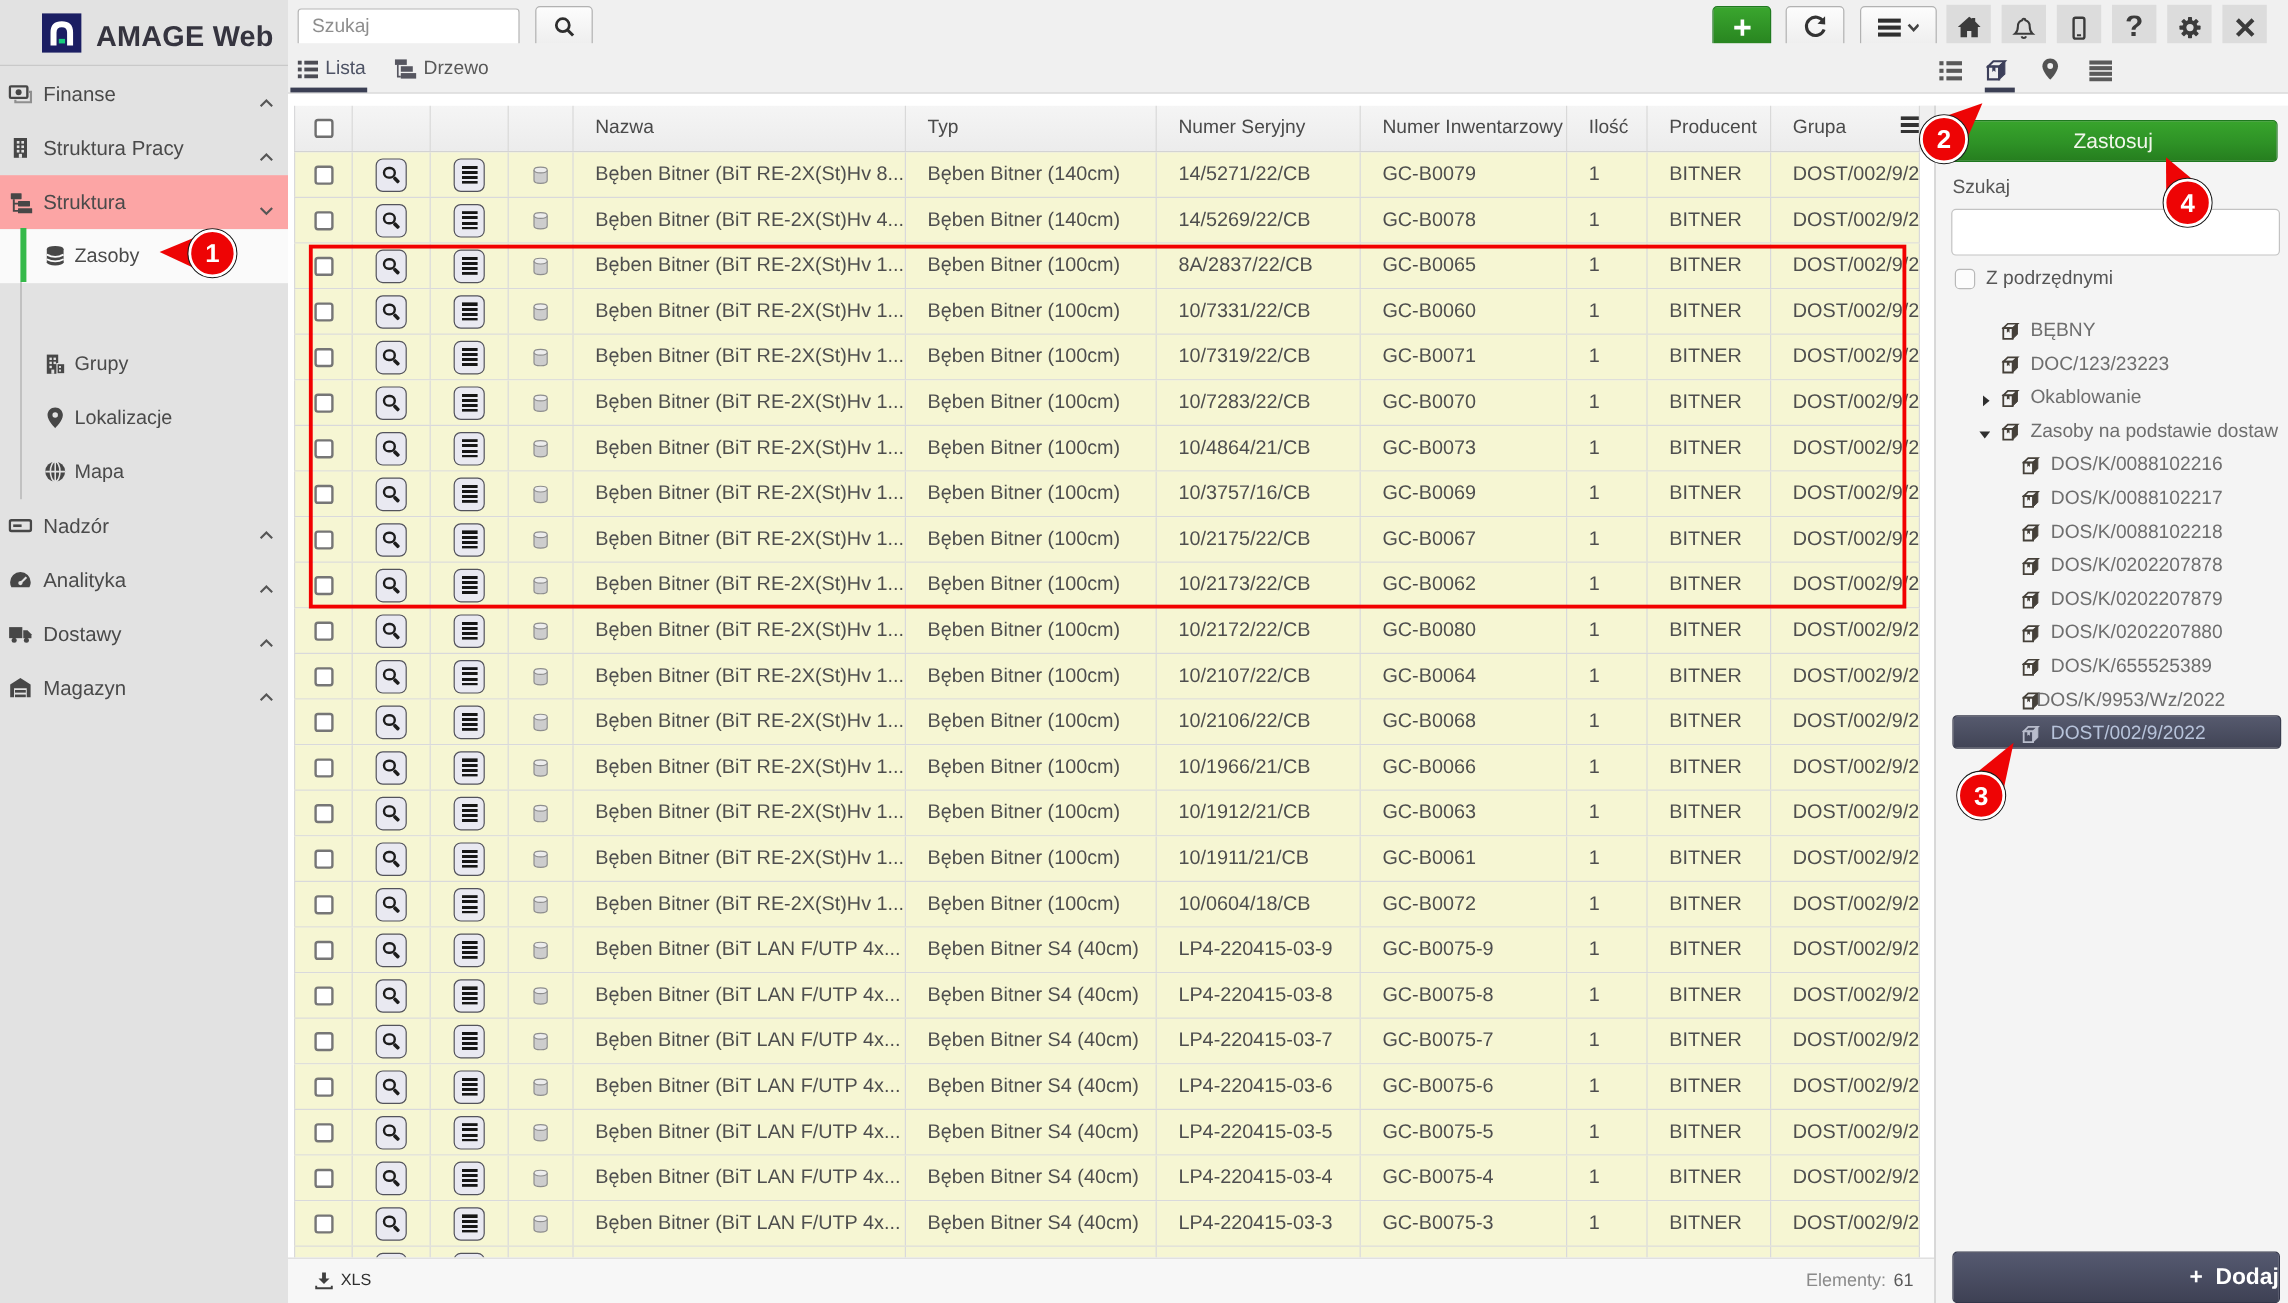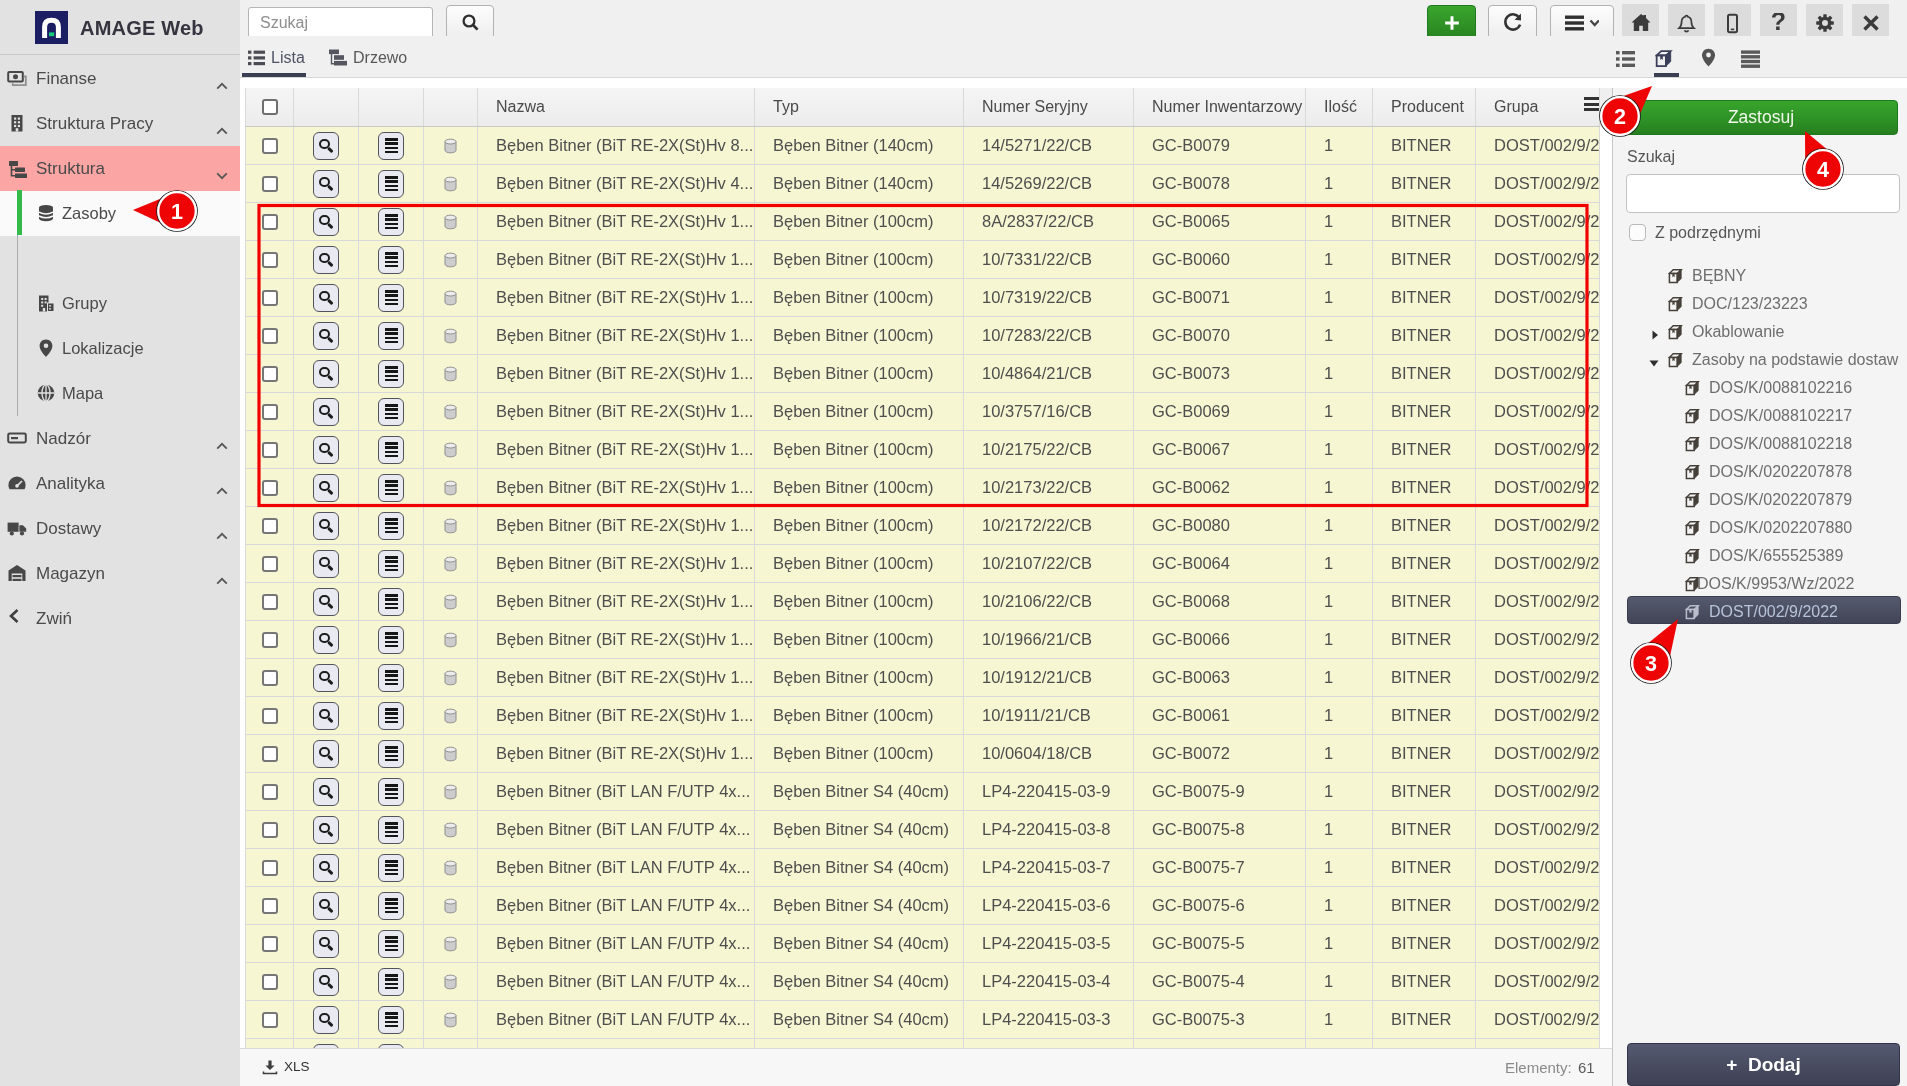--- a/index.html
+++ b/index.html
@@ -1,20 +1,20 @@
 <!DOCTYPE html>
 <html><head><meta charset="utf-8"><style>
 *{margin:0;padding:0;box-sizing:border-box}
 html,body{width:1907px;height:1086px;overflow:hidden}
 #app{position:relative;width:1907px;height:1086px;background:#fff;font-family:"Liberation Sans",sans-serif;overflow:hidden}
 .abs{position:absolute}
 
 #side{position:absolute;left:0;top:0;width:240px;height:1086px;background:#e2e2e2}
 #logo{position:absolute;left:0;top:0;width:240px;height:55px;border-bottom:1px solid #c9c9c9}
-#logo b{position:absolute;left:80px;top:17px;font-size:20px;color:#35343f;letter-spacing:.2px}
+#logo b{position:absolute;left:80px;top:17px;font-size:24px;color:#35343f;letter-spacing:.2px}
 .mi{position:absolute;left:0;width:240px;height:45px;color:#4a4a4a;font-size:17px}
 .mi .lb{position:absolute;left:36px;top:12px;line-height:21px}
 .mi .ic{position:absolute;left:7px;top:12px;width:20px;height:20px}
 .mi .ch{position:absolute;right:12px;top:19px}
 .sub .lb{left:62px;font-size:16.5px}
 .sub .ic{left:36px}
 .guide{position:absolute;left:17px;width:1px;background:#ababab}
 
 #topbar{position:absolute;left:240px;top:0;width:1667px;height:46px;background:#f0f0f0}
 #tabstrip{position:absolute;left:240px;top:36px;width:1667px;height:42px;background:#f0f0f0;border-bottom:1px solid #d6d6d6}
@@ -48,21 +48,21 @@
 #rp{position:absolute;left:1612px;top:88px;width:295px;height:998px;background:#f4f4f4;border-left:1px solid #c6c6c6}
 #zast{position:absolute;left:11px;top:12px;width:274px;height:35px;border:1px solid #1e781e;border-radius:4px;background:linear-gradient(#38a42c 0%,#2e9226 55%,#267e1f 100%);color:#f2f7ec;font-size:17.5px;text-align:center;line-height:33px}
 #rsz{position:absolute;left:14px;top:60px;font-size:16px;color:#565656}
 #rin{position:absolute;left:13px;top:86px;width:274px;height:39px;background:#fff;border:1px solid #c3c3c3;border-radius:4px}
 #rck{position:absolute;left:16px;top:136px;width:17px;height:17px;background:#fcfcfc;border:1px solid #b9b9b9;border-radius:4px}
 #rcl{position:absolute;left:42px;top:136px;font-size:16px;color:#565656}
 .tn{position:absolute;height:28px;font-size:16px;color:#6e6e6e;white-space:nowrap}
 .tn .bx{position:absolute;top:5px}
 .tn .tx{position:absolute;top:4px}
 #hl{position:absolute;left:14px;top:508px;width:274px;height:28px;background:linear-gradient(#565a6e,#414456);border-radius:4px;border:1px solid #3a3d4e}
-#dodaj{position:absolute;left:14px;top:955px;width:273px;height:43px;background:linear-gradient(#555970,#3e4154);border:1px solid #33364a;border-radius:4px;color:#fff;font-size:19px;font-weight:bold;text-align:center;line-height:42px}
+#dodaj{position:absolute;left:14px;top:955px;width:273px;height:43px;background:linear-gradient(#555970,#3e4154);border:1px solid #33364a;border-radius:4px;color:#fff;font-size:19px;font-weight:bold;text-align:right;line-height:42px}
 #annot{position:absolute;left:0;top:0;width:1907px;height:1086px;pointer-events:none}
 </style></head><body>
 <div id="app">
 
 <div id="side">
 <div id="logo">
         <svg style="position:absolute;left:35px;top:11px" width="33" height="33" viewBox="0 0 33 33">
           <rect width="33" height="33" fill="#1b1e63"></rect>
           <path d="M9.6 27V16Q9.6 9.2 16.5 9.2T23.4 16V27" fill="none" stroke="#fff" stroke-width="5"></path>
           <rect x="14" y="21.4" width="5.2" height="3.8" fill="#15cb7c"></rect>
@@ -199,26 +199,20 @@
             <path d="M1.5 18V7.5L10 2l8.5 5.5V18h-3.2v-7.5H4.7V18z" fill="#474747"></path>
             <g fill="#474747">
               <rect x="5.5" y="12" width="9" height="2.2"></rect>
               <rect x="5.5" y="15.8" width="9" height="2.2"></rect>
             </g>
           </svg></span>
         <span class="lb">Magazyn</span>
 <span class="ch"><svg width="12" height="8" viewBox="0 0 12 8">
             <path d="M1.2 6.6 6 1.8l4.8 4.8" fill="none" stroke="#565656" stroke-width="1.8"></path>
           </svg></span>
-</div>
-<div class="mi" style="top:596px;">
-<span class="ic"><svg width="14" height="16" viewBox="0 0 14 16">
-            <path d="M10.5 2 4 8l6.5 6" fill="none" stroke="#3e3e3e" stroke-width="2.6"></path>
-          </svg></span>
-        <span class="lb">Zwiń</span>
 </div>
 <div style="position:absolute;left:17px;top:190px;width:5px;height:45px;background:#35b94a"></div>
 <div class="guide" style="top:235px;height:181px"></div>
 </div>
 <div id="topbar">
 <div id="srch">Szukaj</div>
 <div class="tbtn" style="left:206px;width:48px">
         <svg width="19" height="19" viewBox="0 0 19 19">
           <circle cx="8" cy="8" r="5.4" fill="none" stroke="#2e2e2e" stroke-width="2.3"></circle>
           <path d="M12 12l4.6 4.6" stroke="#2e2e2e" stroke-width="2.6"></path>

